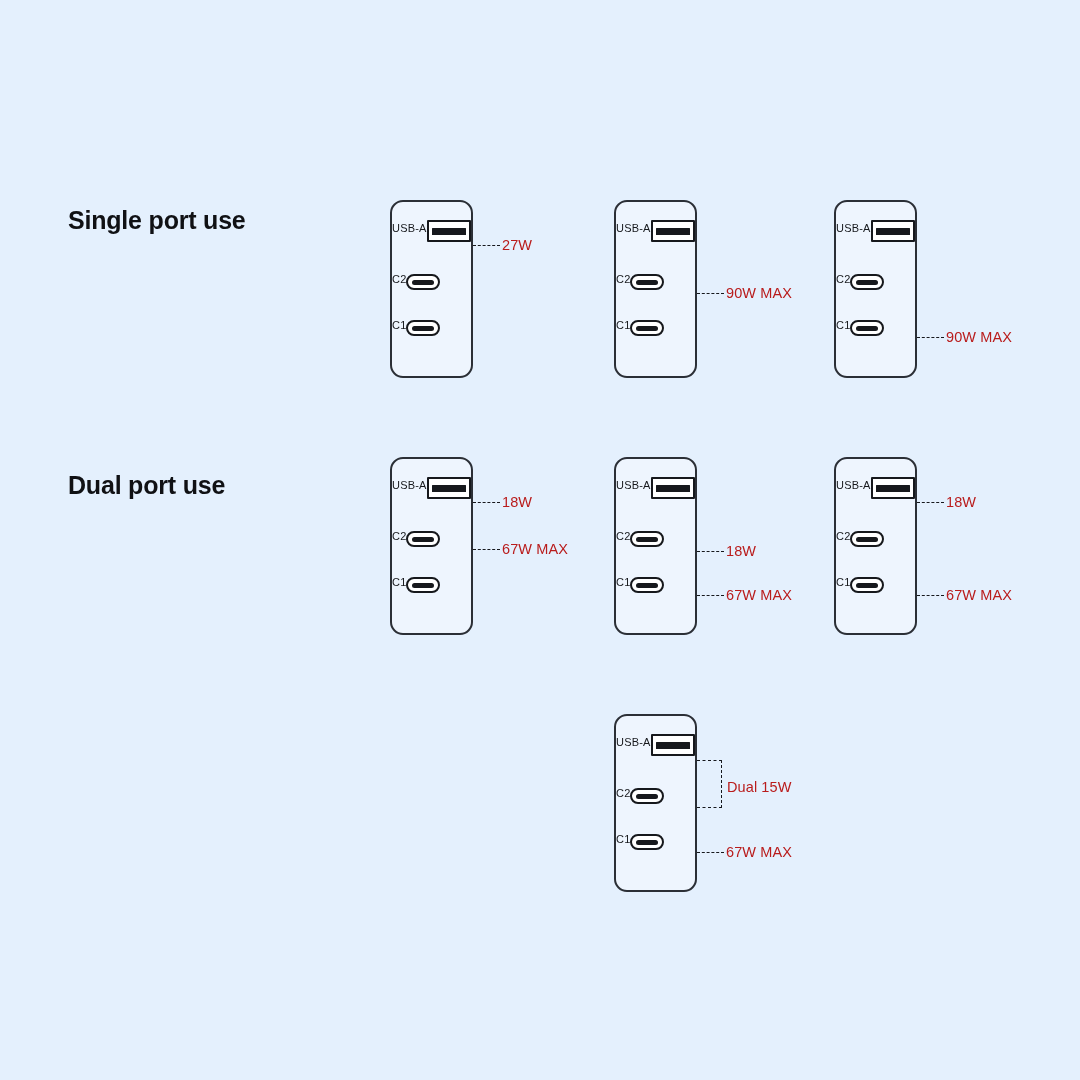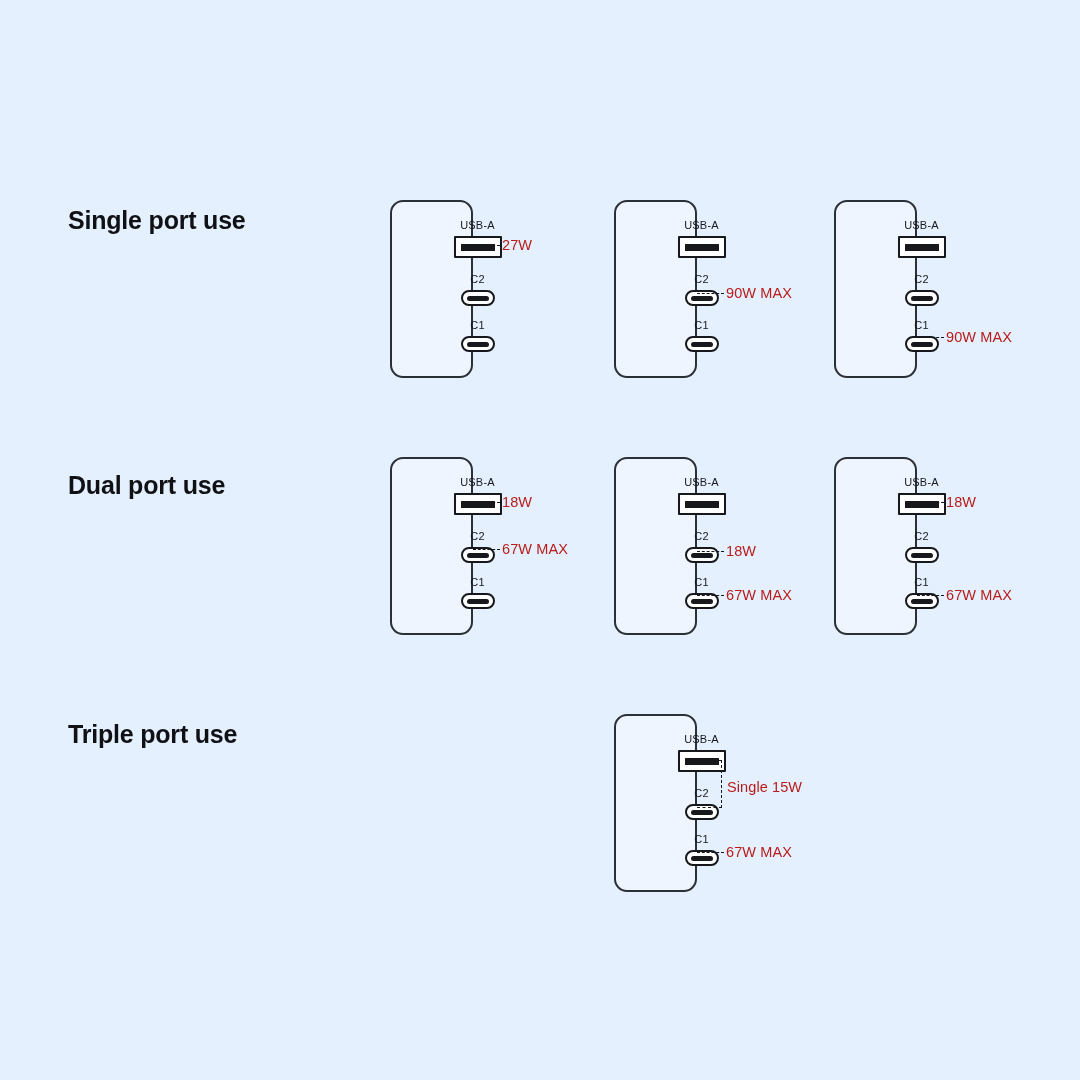--- a/index.html
+++ b/index.html
@@ -40,23 +40,22 @@
     box-sizing: border-box;
     border: 2.4px solid #2b2f36;
     border-radius: 13px;
     background: #eef5fe;
   }
   .port-group {
     position: absolute;
     left: 0;
     width: 100%;
     display: flex;
-    flex-direction: column;
+    flex-direction: row;
     align-items: center;
-    margin-left: 46px;
   }
   .port-label {
     font-size: 11px;
     font-weight: 500;
     letter-spacing: 0.2px;
     color: #16181c;
     line-height: 1;
     margin-bottom: 5px;
     white-space: nowrap;
   }
@@ -270,21 +269,20 @@
       <div class="usb-c-port">
           <div class="usb-c-bar"></div>
         </div>
     </div>
   </div>
   <div class="leader" style="left:917px; top:502px; width:27px;"></div>
   <div class="leader-label" style="left:946px; top:495px;">18W</div>
   <div class="leader" style="left:917px; top:595px; width:27px;"></div>
   <div class="leader-label" style="left:946px; top:588px;">67W MAX</div>
 
-  <div class="section-title" style="left:68px; top:720px;">Triple port use</div>
 
   <div class="device" style="left:614px; top:714px;">
     <div class="port-group" style="top:18px;">
       <div class="port-label">USB-A</div>
       <div class="usb-a-port">
           <div class="usb-a-bar"></div>
         </div>
     </div>
     <div class="port-group" style="top:72px;">
       <div class="port-label">C2</div>
@@ -294,18 +292,18 @@
     </div>
     <div class="port-group" style="top:118px;">
       <div class="port-label">C1</div>
       <div class="usb-c-port">
           <div class="usb-c-bar"></div>
         </div>
     </div>
   </div>
 
   <div class="bracket" style="left:697px; top:760px; width:25px; height:48px;"></div>
-  <div class="leader-label" style="left:727px; top:780px;">Single 15W</div>
+  <div class="leader-label" style="left:727px; top:780px;">Dual 15W</div>
 
   <div class="leader" style="left:697px; top:852px; width:27px;"></div>
   <div class="leader-label" style="left:726px; top:845px;">67W MAX</div>
 
 </div>
 
 </body></html>

